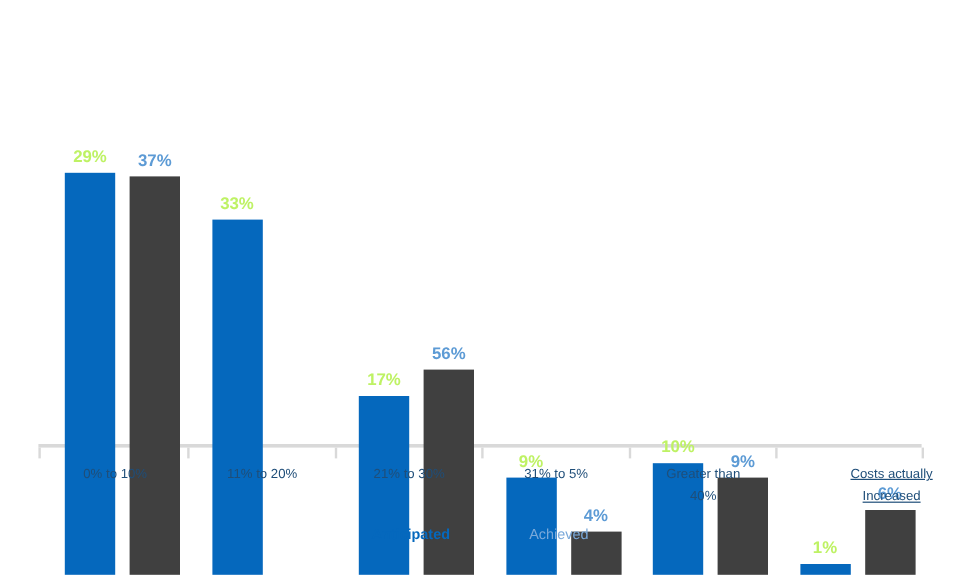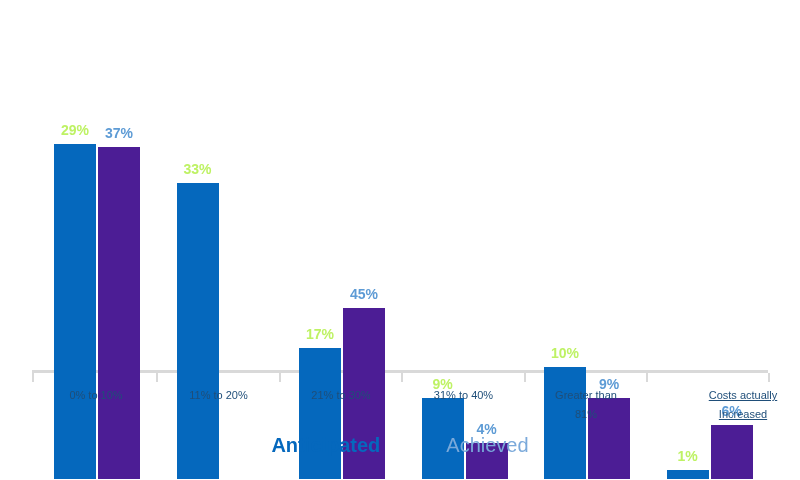--- a/index.html
+++ b/index.html
@@ -58,22 +58,22 @@
   .bar {
     position: absolute;
     bottom: 1px;
     width: 42px;
   }
   .bar.anticipated {
     left: 0px;
     background: #0568bd;
   }
   .bar.achieved {
-    left: 44px;
-    background: #4c1d95;
+    left: 54px;
+    background: #404040;
     text-decoration: underline;
   }
 
   .bar-value {
     position: absolute;
     bottom: 100%;
     width: 42px;
     text-align: center;
     font-size: 14px;
     font-weight: bold;
@@ -101,21 +101,21 @@
     position: absolute;
     left: 0;
     top: 436px;
     width: 800px;
     display: flex;
     justify-content: center;
     align-items: center;
     gap: 66px;
   }
   .legend-item {
-    font-size: 20px;
+    font-size: 12px;
     line-height: 18px;
     white-space: nowrap;
   }
   .legend-item.anticipated {
     color: #0568bd;
     font-weight: bold;
   }
   .legend-item.achieved {
     color: #7aa9da;
     font-weight: normal;
@@ -148,59 +148,59 @@
         <div class="bar achieved" style="height: 332.26px;">
           <span class="bar-value">37%</span>
         </div>
       </div>
       <div class="bar-group" style="left: 176.5px; width: 84px;">
         <div class="bar anticipated" style="height: 296.34px;">
           <span class="bar-value">33%</span>
         </div>
       </div>
       <div class="bar-group" style="left: 299px; width: 84px;">
-        <div class="bar anticipated" style="height: 131px;">
+        <div class="bar anticipated" style="height: 149px;">
           <span class="bar-value">17%</span>
         </div>
         <div class="bar achieved" style="height: 170.62px;">
-          <span class="bar-value">45%</span>
+          <span class="bar-value">56%</span>
         </div>
       </div>
       <div class="bar-group" style="left: 421.5px; width: 84px;">
         <div class="bar anticipated" style="height: 80.82px;">
           <span class="bar-value">9%</span>
         </div>
         <div class="bar achieved" style="height: 35.92px;">
           <span class="bar-value">4%</span>
         </div>
       </div>
       <div class="bar-group" style="left: 544px; width: 84px;">
-        <div class="bar anticipated" style="height: 112px;">
+        <div class="bar anticipated" style="height: 93px;">
           <span class="bar-value">10%</span>
         </div>
         <div class="bar achieved" style="height: 80.82px;">
           <span class="bar-value">9%</span>
         </div>
       </div>
       <div class="bar-group" style="left: 666.5px; width: 84px;">
         <div class="bar anticipated" style="height: 8.98px;">
           <span class="bar-value">1%</span>
         </div>
         <div class="bar achieved" style="height: 53.88px;">
           <span class="bar-value">6%</span>
         </div>
       </div>
     </div>
   <div id="labels-layer">
       <div class="cat-label" style="left: 21px;">0% to 10%</div>
       <div class="cat-label" style="left: 143.5px; text-align: center;">11% to 20%</div>
       <div class="cat-label" style="left: 266px;">21% to 30%</div>
-      <div class="cat-label" style="left: 388.5px;">31% to 40%</div>
+      <div class="cat-label" style="left: 388.5px;">31% to 5%</div>
       <div class="cat-label" style="left: 511px;">Greater than
-81%</div>
+40%</div>
       <div class="cat-label" style="left: 668px; text-decoration: underline;">Costs actually
 Increased</div>
     </div>
 
   <div id="legend">
     <span class="legend-item anticipated">Anticipated</span>
     <span class="legend-item achieved">Achieved</span>
   </div>
 
 </div>

